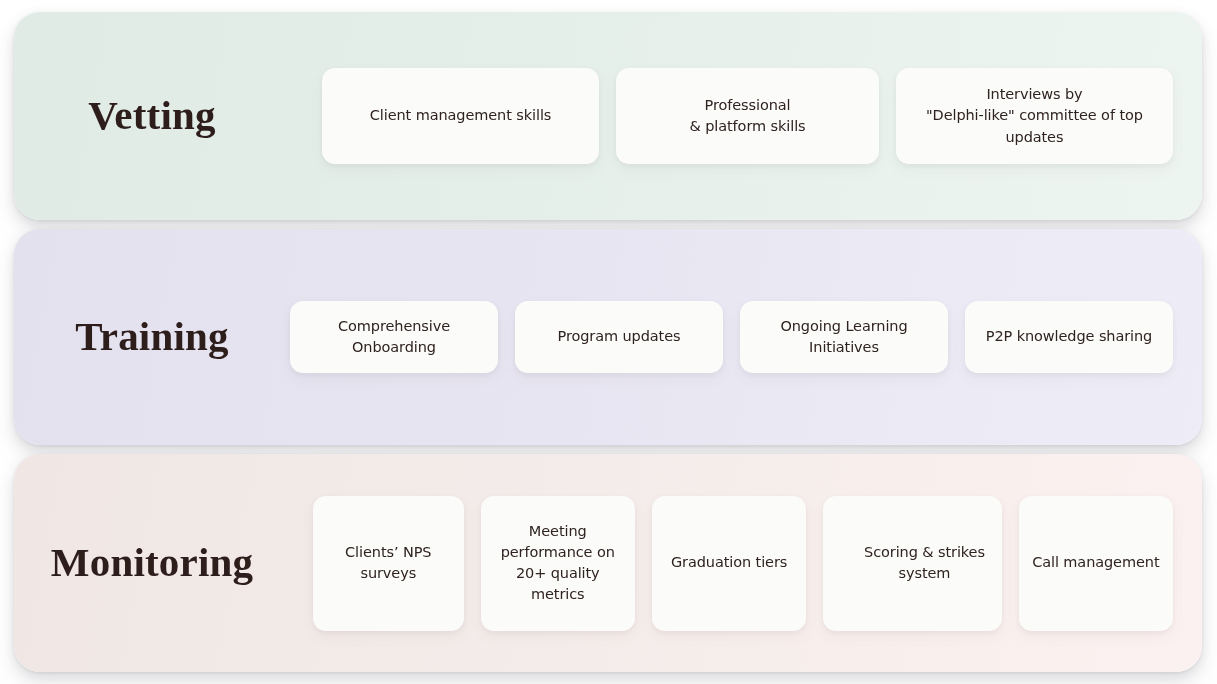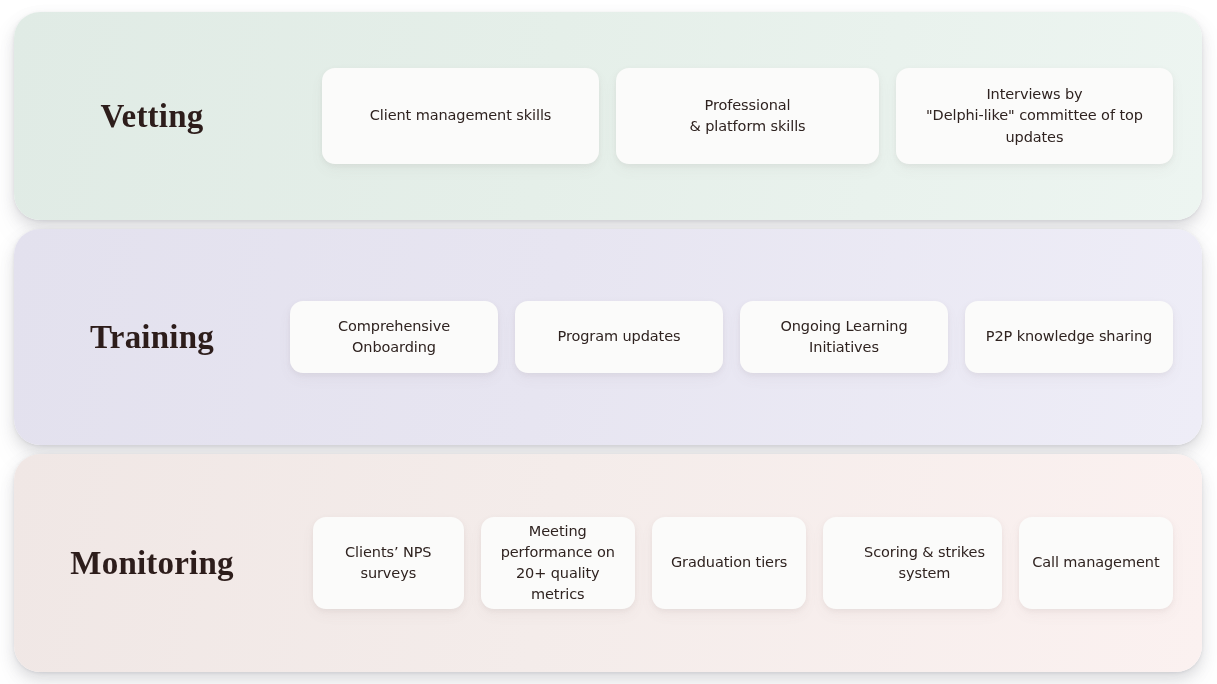--- a/index.html
+++ b/index.html
@@ -48,21 +48,21 @@
   }
   .band-monitoring {
     height: 218px;
     background: linear-gradient(100deg, #f0e7e5 0%, #f4ecea 45%, #fbf1f0 100%);
   }
 
   .band-title {
     flex: 0 0 276px;
     text-align: center;
     font-family: "Liberation Serif", "DejaVu Serif", serif;
-    font-size: 33px;
+    font-size: 41px;
     font-weight: 700;
     letter-spacing: 0.2px;
     color: #2d1d1b;
     line-height: 1.1;
     user-select: none;
   }
 
   .cards {
     flex: 1 1 auto;
     display: flex;
@@ -91,21 +91,21 @@
     font-family: "DejaVu Sans", "Liberation Sans", sans-serif;
     font-size: 14.5px;
     line-height: 1.45;
     color: #2f2320;
     white-space: pre-line;
     letter-spacing: -0.1px;
   }
 
   .cards-vetting .card { height: 96px; }
   .cards-training .card { height: 72px; }
-  .cards-monitoring .card { height: 92px; }
+  .cards-monitoring .card { height: 135px; }
 
   
   .cards-vetting .card:nth-child(1) { flex-grow: 1.06; margin-left: 32px; }
   .cards-vetting .card:nth-child(2) { flex-grow: 1.00; }
   .cards-vetting .card:nth-child(3) { flex-grow: 1.06; }
 
   .cards-monitoring .card:nth-child(1) { flex-grow: 1.00; margin-left: 23px; }
   .cards-monitoring .card:nth-child(2) { flex-grow: 1.03; }
   .cards-monitoring .card:nth-child(3) { flex-grow: 1.03; }
   .cards-monitoring .card:nth-child(4) { flex-grow: 1.03; padding-left: 36px; }

